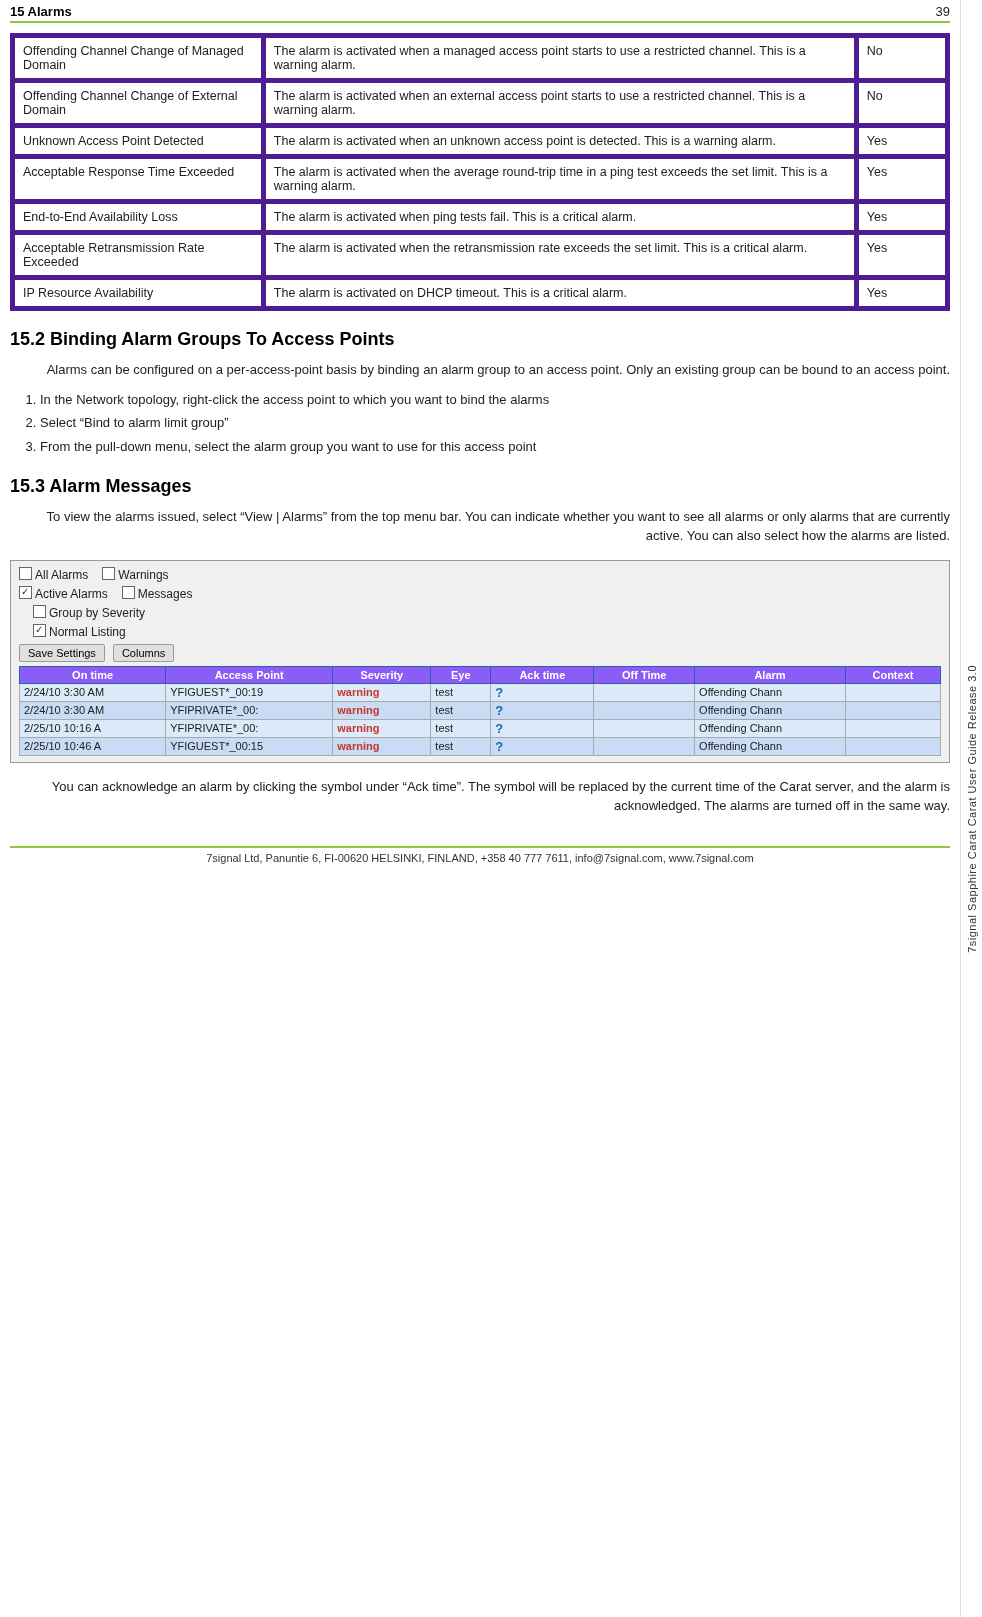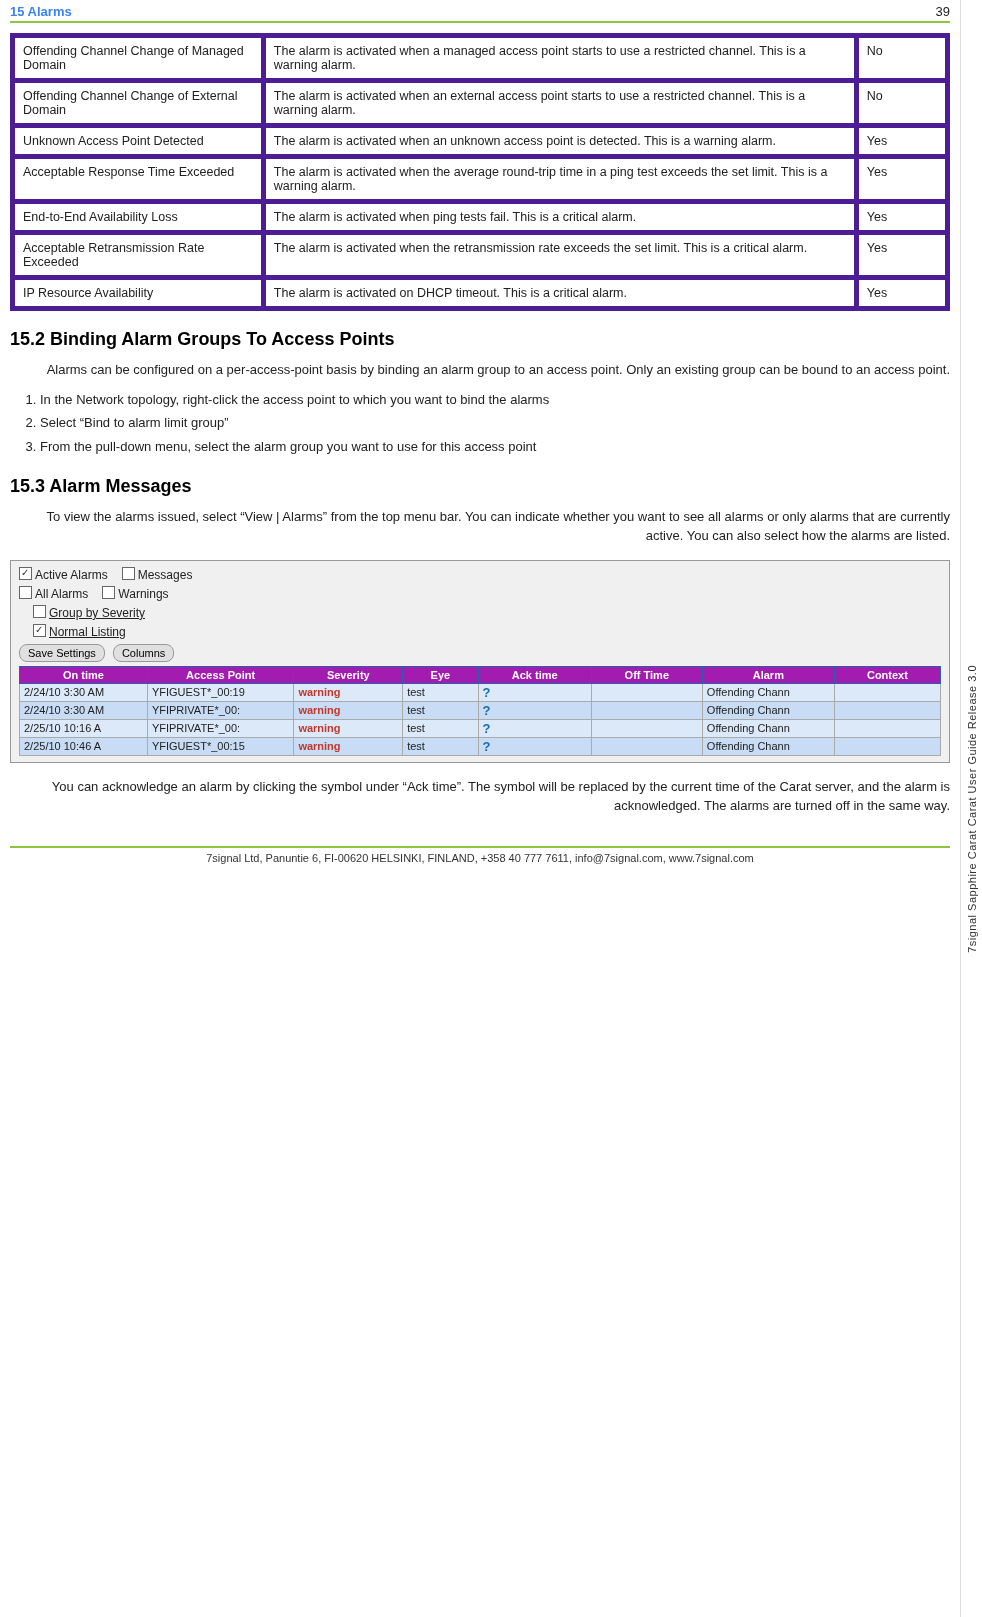--- a/index.html
+++ b/index.html
@@ -53,21 +53,21 @@
       justify-content: space-between;
       align-items: center;
       border-bottom: 2px solid #8dc63f;
       padding: 4px 0 2px 0;
       margin-bottom: 10px;
     }
 
     .page-header .chapter-title {
       font-size: 13px;
       font-weight: bold;
-      color: #3b82f6;
+      color: #000000;
     }
 
     .page-header .page-num {
       font-size: 13px;
       color: #222;
     }
 
     
     .alarm-table {
       width: 100%;
@@ -181,50 +181,49 @@
       color: #333;
     }
 
     .cb-box-container {
       position: relative;
       display: inline-block;
     }
 
     .indent-cb {
       margin-left: 14px;
-      text-decoration: underline;
     }
 
     .btn-small {
       background: #e0e0e0;
       border: 1px solid #999;
       padding: 2px 8px;
       font-size: 11px;
       cursor: pointer;
-      border-radius: 8px;
+      border-radius: 2px;
     }
 
     .btn-row {
       display: flex;
       gap: 8px;
       margin: 4px 0;
     }
 
     .alarm-data-table {
       width: 100%;
       border-collapse: collapse;
       font-size: 11px;
       margin-top: 4px;
     }
 
     .alarm-data-table th {
-      background: #a21caf;
+      background: #8b5cf6;
       color: #fff;
       border: 1px solid #2a60a9;
-      padding: 2px 16px;
+      padding: 2px 8px;
       font-weight: bold;
       font-size: 11px;
     }
 
     .alarm-data-table td {
       border: 1px solid #aaa;
       padding: 1px 4px;
       font-size: 11px;
       white-space: nowrap;
       overflow: hidden;
@@ -324,44 +323,44 @@
       <span>15.3 Alarm Messages</span>
     </div>
     <p class="body-text">To view the alarms issued, select “View | Alarms” from the top menu bar. You can indicate whether you want to see all alarms or only alarms that are currently active. You can also select how the alarms are listed.</p>
 
     <div class="screenshot-box">
       <div class="screenshot-inner">
 
         <div class="checkbox-row">
           <div class="checkbox-item">
             <div class="cb-box-container">
+              <div class="cb-box"></div>
+            </div>
+            <span>All Alarms</span>
+          </div>
+          <div class="checkbox-item">
+            <div class="cb-box-container">
+              <div class="cb-box"></div>
+            </div>
+            <span>Warnings</span>
+          </div>
+        </div>
+
+        <div class="checkbox-row">
+          <div class="checkbox-item">
+            <div class="cb-box-container">
               <div class="cb-box checked"></div>
             </div>
             <span>Active Alarms</span>
           </div>
           <div class="checkbox-item">
             <div class="cb-box-container">
               <div class="cb-box"></div>
             </div>
             <span>Messages</span>
-          </div>
-        </div>
-
-        <div class="checkbox-row">
-          <div class="checkbox-item">
-            <div class="cb-box-container">
-              <div class="cb-box"></div>
-            </div>
-            <span>All Alarms</span>
-          </div>
-          <div class="checkbox-item">
-            <div class="cb-box-container">
-              <div class="cb-box"></div>
-            </div>
-            <span>Warnings</span>
           </div>
         </div>
 
         <div class="checkbox-row indent-cb">
           <div class="checkbox-item">
             <div class="cb-box-container">
               <div class="cb-box"></div>
             </div>
             <span>Group by Severity</span>
           </div>

